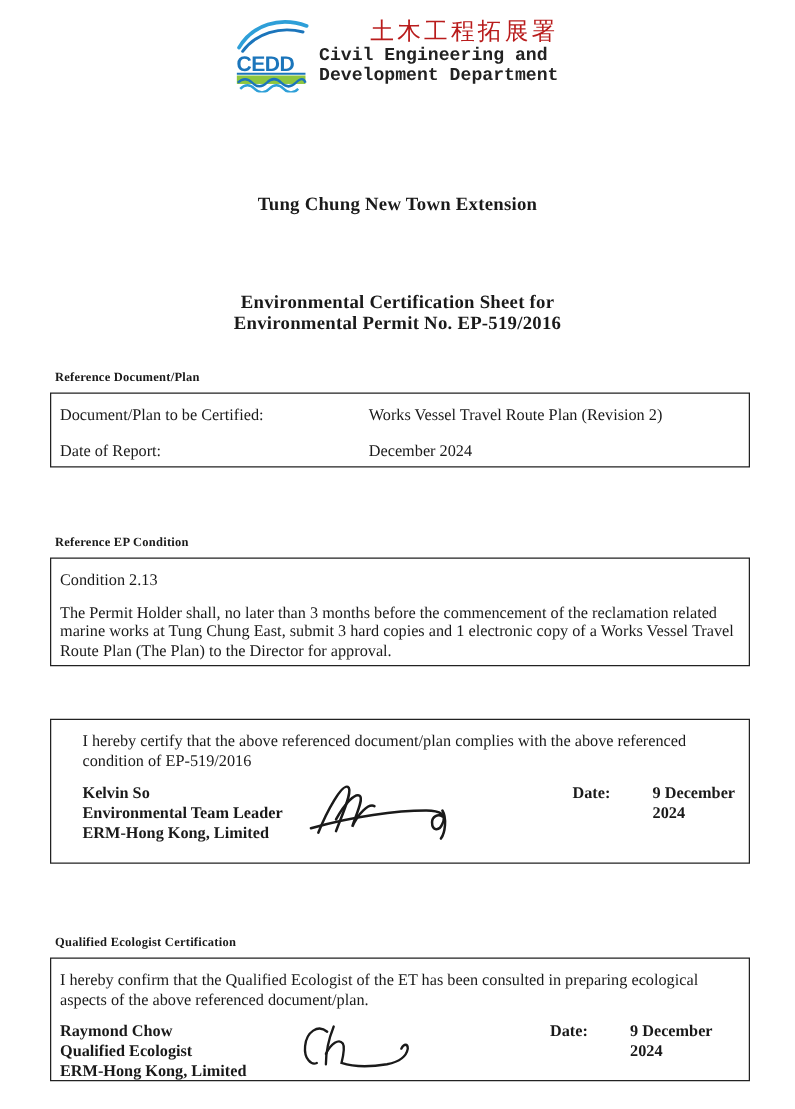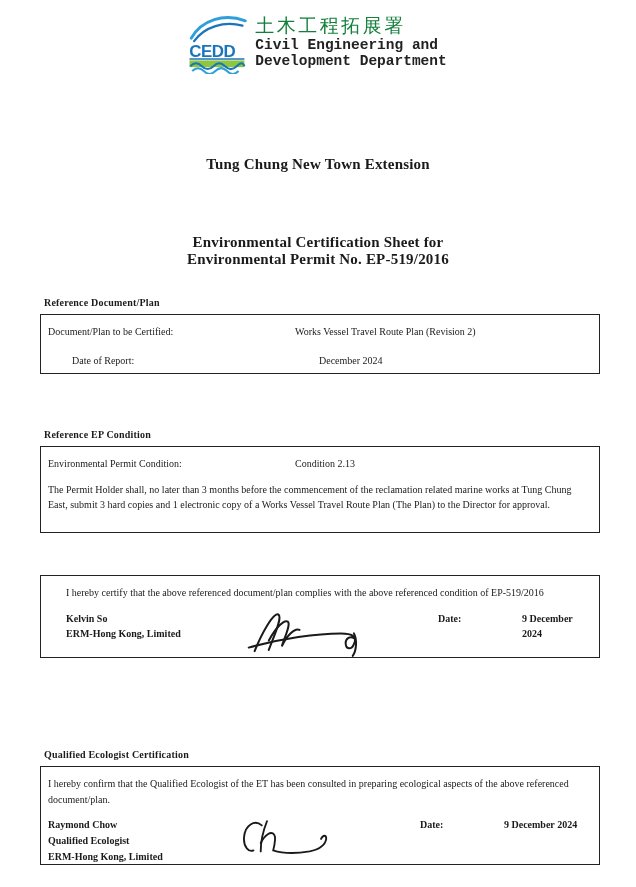--- a/index.html
+++ b/index.html
@@ -18,21 +18,21 @@
   .logo-wrap {
     position:absolute; top:12px; left:50%;
     transform:translateX(-50%);
     display:flex; align-items:flex-start; gap:8px;
   }
   .logo-mark { width:58px; height:62px; display:block; }
   .logo-text { padding-top:1px; }
   .logo-zh {
     font-family:"DejaVu Sans", sans-serif;
     font-size:19px; line-height:24px; letter-spacing:2.5px;
-    color:#15803d; white-space:nowrap;
+    color:#b91c1c; white-space:nowrap;text-align:right;
   }
   .logo-en {
     font-family:Liberation Mono, monospace;
     font-weight:bold; font-size:14.5px; line-height:16px;
     color:#222222; white-space:nowrap;
   }
 
   
   .title-project {
     position:absolute; top:156px; left:0; width:100%;
@@ -48,42 +48,42 @@
   
   .section { position:absolute; left:40px; width:560px; }
   .section-heading {
     font-size:10px; font-weight:bold;
     margin:0 0 6px 4px; letter-spacing:0.2px;
   }
   .box {
     border:1px solid #222222;
     width:560px;
     padding:9px 8px 8px 7px;
-    font-size:10px; line-height:15.5px;
+    font-size:13px; line-height:15.5px;
   }
   .kv-row { display:grid; grid-template-columns:247px 1fr; }
-  .kv-row + .kv-row { margin-top:13px;margin-left:24px; }
+  .kv-row + .kv-row { margin-top:13px; }
   .box-body { margin-top:10px; }
 
   .sign-area { position:relative; margin-top:10px; min-height:52px;font-weight:bold; }
   .name-block div { line-height:15.8px; }
   .signature { position:absolute; display:block; }
   .sig-et   { left:178px; top:-10px; width:130px; height:66px; }
   .sig-qe   { left:186px; top:-2px;  width:120px; height:52px; }
-  .date-label { position:absolute; left:372px; top:0; }
+  .date-label { position:absolute; left:392px; top:0; }
   .date-value { position:absolute; left:456px; top:0; }
 
   #sec-ref-doc { top:297px; }
   #sec-ep-cond { top:429px; }
   #sec-et-cert { top:575px; }
   #sec-qe-cert { top:749px; }
 
   #box-ref-doc { height:60px; }
   #box-ep-cond { height:87px; }
-  #box-et-cert { height:83px;padding-left:25px; }
+  #box-et-cert { height:116px;padding-left:25px; }
   #box-qe-cert { height:99px; }
 </style>
 </head>
 <body>
 
 <div class="page">
 
   <div class="logo-wrap">
     <svg class="logo-mark" viewBox="0 0 60 64" xmlns="http://www.w3.org/2000/svg">
       <path d="M2,27 C13,8 36,1 58,9" fill="none" stroke="#2e9fd8" stroke-width="3" stroke-linecap="round"></path>
@@ -118,33 +118,33 @@
         <span>Date of Report:</span>
         <span>December 2024</span>
       </div>
     </div>
   </div>
 
   <div class="section" id="sec-ep-cond">
     <div class="section-heading">Reference EP Condition</div>
     <div class="box" id="box-ep-cond">
       <div class="kv-row">
-        <span>Environmental Permit Condition:</span>
         <span>Condition 2.13</span>
       </div>
       <div class="box-body">The Permit Holder shall, no later than 3 months before the commencement of the reclamation related marine works at Tung Chung East, submit 3 hard copies and 1 electronic copy of a Works Vessel Travel Route Plan (The Plan) to the Director for approval.</div>
     </div>
   </div>
 
   <div class="section" id="sec-et-cert">
     <div class="box" id="box-et-cert">
       <div>I hereby certify that the above referenced document/plan complies with the above referenced condition of EP-519/2016</div>
       <div class="sign-area">
         <div class="name-block">
           <div>Kelvin So</div>
+          <div>Environmental Team Leader</div>
           <div>ERM-Hong Kong, Limited</div>
         </div>
         <svg class="signature sig-et" viewBox="0 0 110 55" xmlns="http://www.w3.org/2000/svg">
           <g fill="none" stroke="#1a1a1a" stroke-width="1.7" stroke-linecap="round">
             <path d="M9,42 C15,27 25,9 29,11 C33,13 25,30 21,41"></path>
             <path d="M21,33 C27,22 34,15 37,17 C40,19 34,31 32,38 C36,29 43,22 47,24"></path>
             <path d="M4,39 C32,31 62,27 82,27 C92,27 96,30 93,36 C91,41 86,41 86,35 C86,31 90,29 93,31"></path>
             <path d="M93,27 C96,32 95,42 92,46"></path>
           </g>
         </svg>

